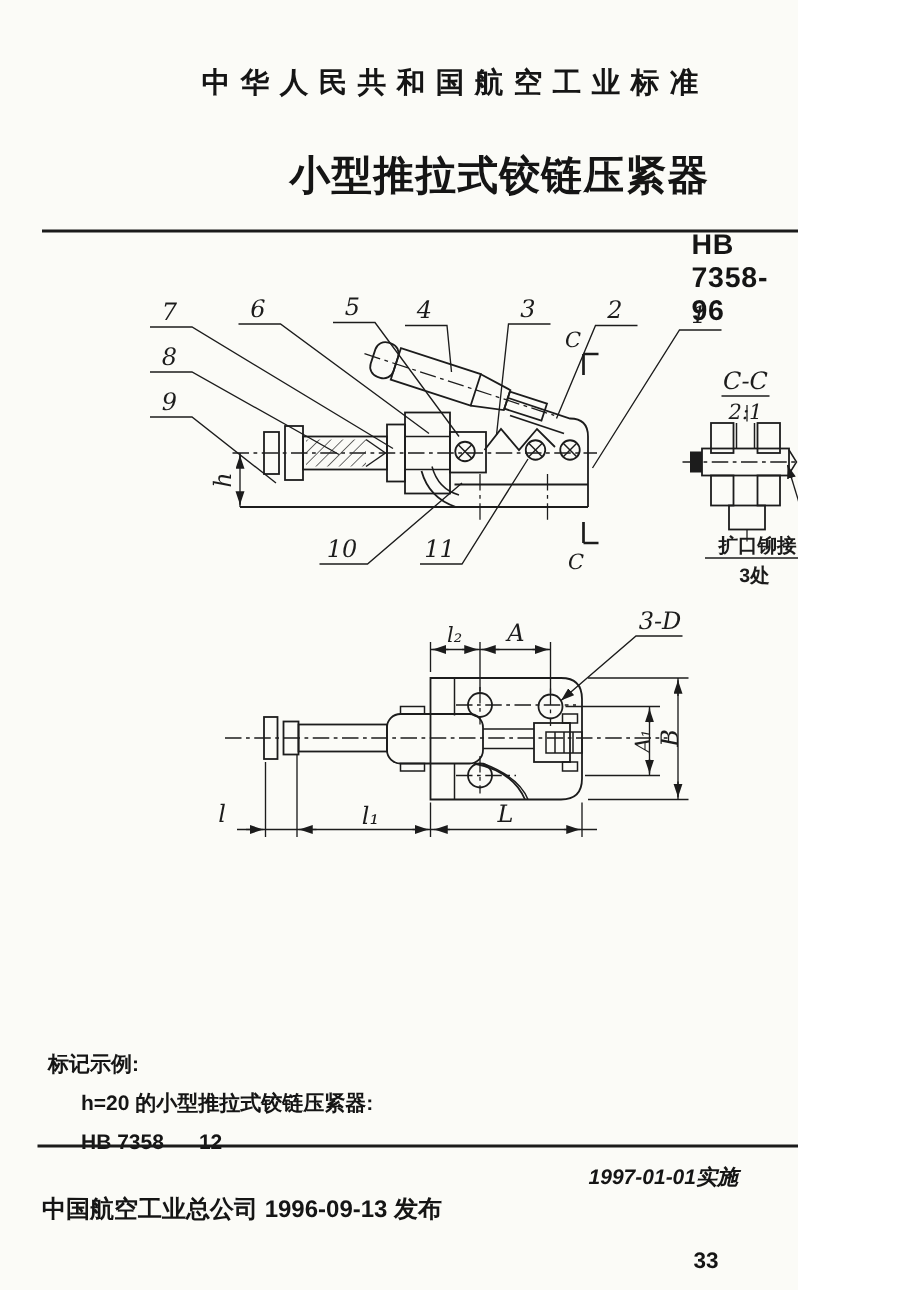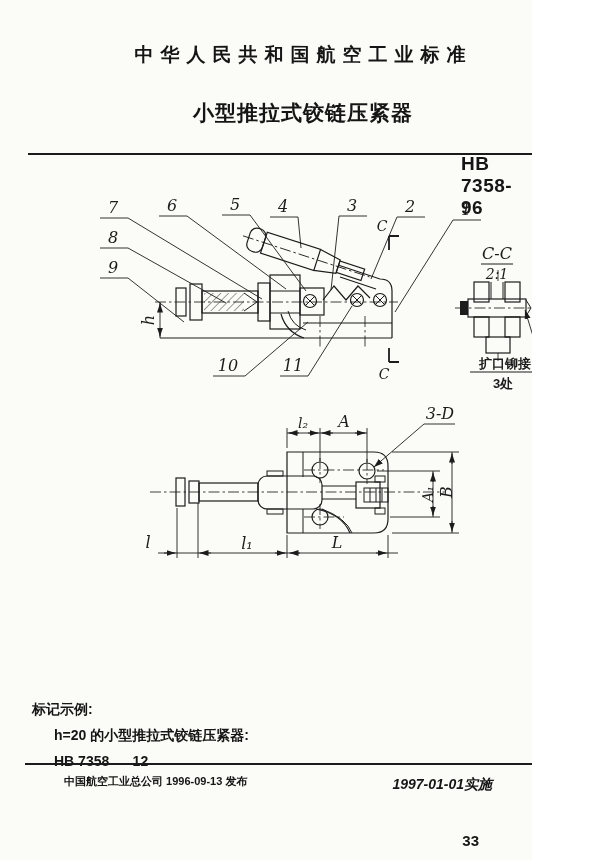--- a/index.html
+++ b/index.html
@@ -1,28 +1,28 @@
 <!DOCTYPE html>
 <html><head>
 <meta charset="utf-8">
 <style>
   html,body{margin:0;padding:0;}
   .page{position:relative;width:532px;height:860px;background:#fbfbf7;
         font-family:"Liberation Sans",sans-serif;color:#151515;overflow:hidden;}
   .abs{position:absolute;}
   .doc-title{top:42px;left:0;width:600px;text-align:center;font-size:19px;font-weight:700;
              letter-spacing:7px;text-indent:7px;}
-  .doc-subtitle{top:99px;left:193px;font-size:21px;font-weight:700;letter-spacing:1px;}
+  .doc-subtitle{top:99px;left:193px;font-size:27px;font-weight:700;letter-spacing:1px;}
   .std-no{top:109px;left:461px;font-size:19px;font-weight:700;letter-spacing:.5px;margin-top:44px;}
   .rule-top{top:153px;left:28px;width:547px;height:2px;background:#1b1b1b;}
   .rule-bottom{top:763px;left:25px;width:551px;height:2px;background:#1b1b1b;}
   .example{top:696px;left:32px;font-size:14px;font-weight:700;line-height:26px;}
   .example .ind{padding-left:22px;}
   .pre{white-space:pre;}
-  .footer-left{top:774px;left:28px;font-size:11px;font-weight:700;margin-left:36px;}
+  .footer-left{top:796px;left:28px;font-size:16px;font-weight:700;}
   .footer-right{top:776px;right:40px;font-size:14px;font-weight:700;font-style:italic;}
   .page-num{top:832px;right:53px;font-size:15px;font-weight:700;}
   svg{position:absolute;top:0;left:0;}
   .o{fill:none;stroke:#1c1c1c;stroke-width:1.2;}
   .ot{fill:none;stroke:#1c1c1c;stroke-width:1;}
   .d{fill:none;stroke:#1c1c1c;stroke-width:.9;}
   .cl{fill:none;stroke:#1c1c1c;stroke-width:.85;stroke-dasharray:11 3 2.5 3;}
   .thick{fill:none;stroke:#1c1c1c;stroke-width:1.8;}
   text.lbl{font-family:"DejaVu Serif",serif;font-style:italic;font-size:16px;fill:#1c1c1c;text-anchor:middle;}
   text.lbl2{font-family:"DejaVu Serif",serif;font-style:italic;font-size:14px;fill:#1c1c1c;text-anchor:middle;}

